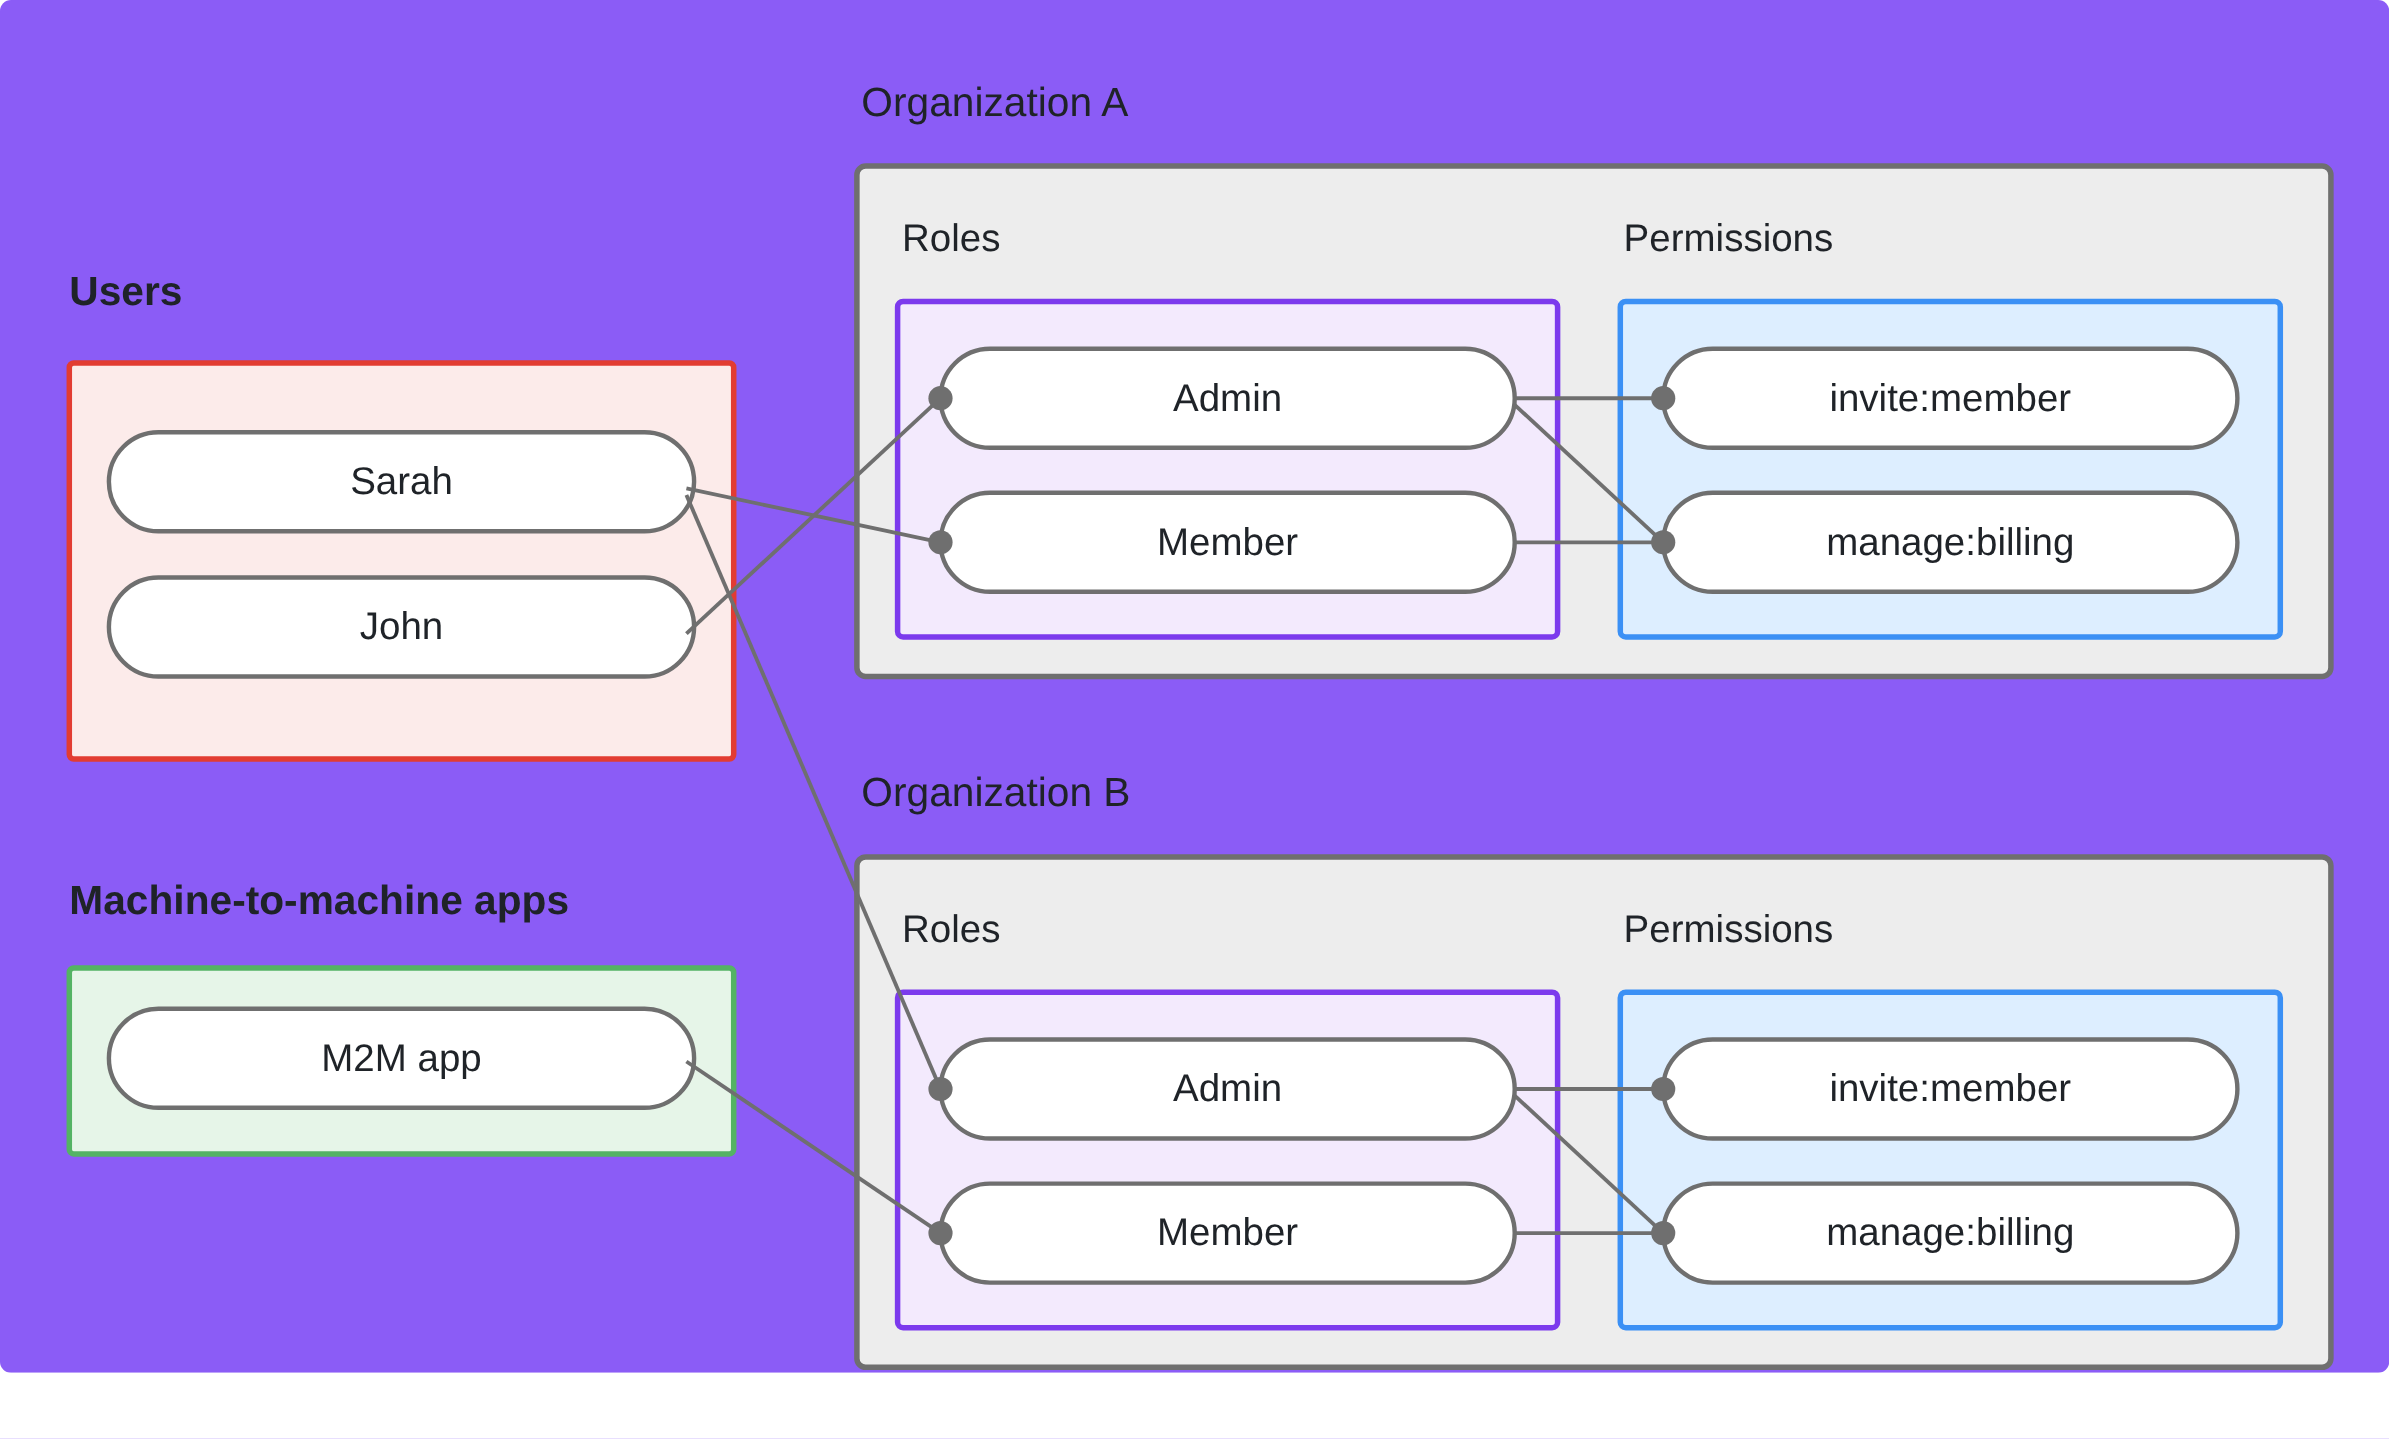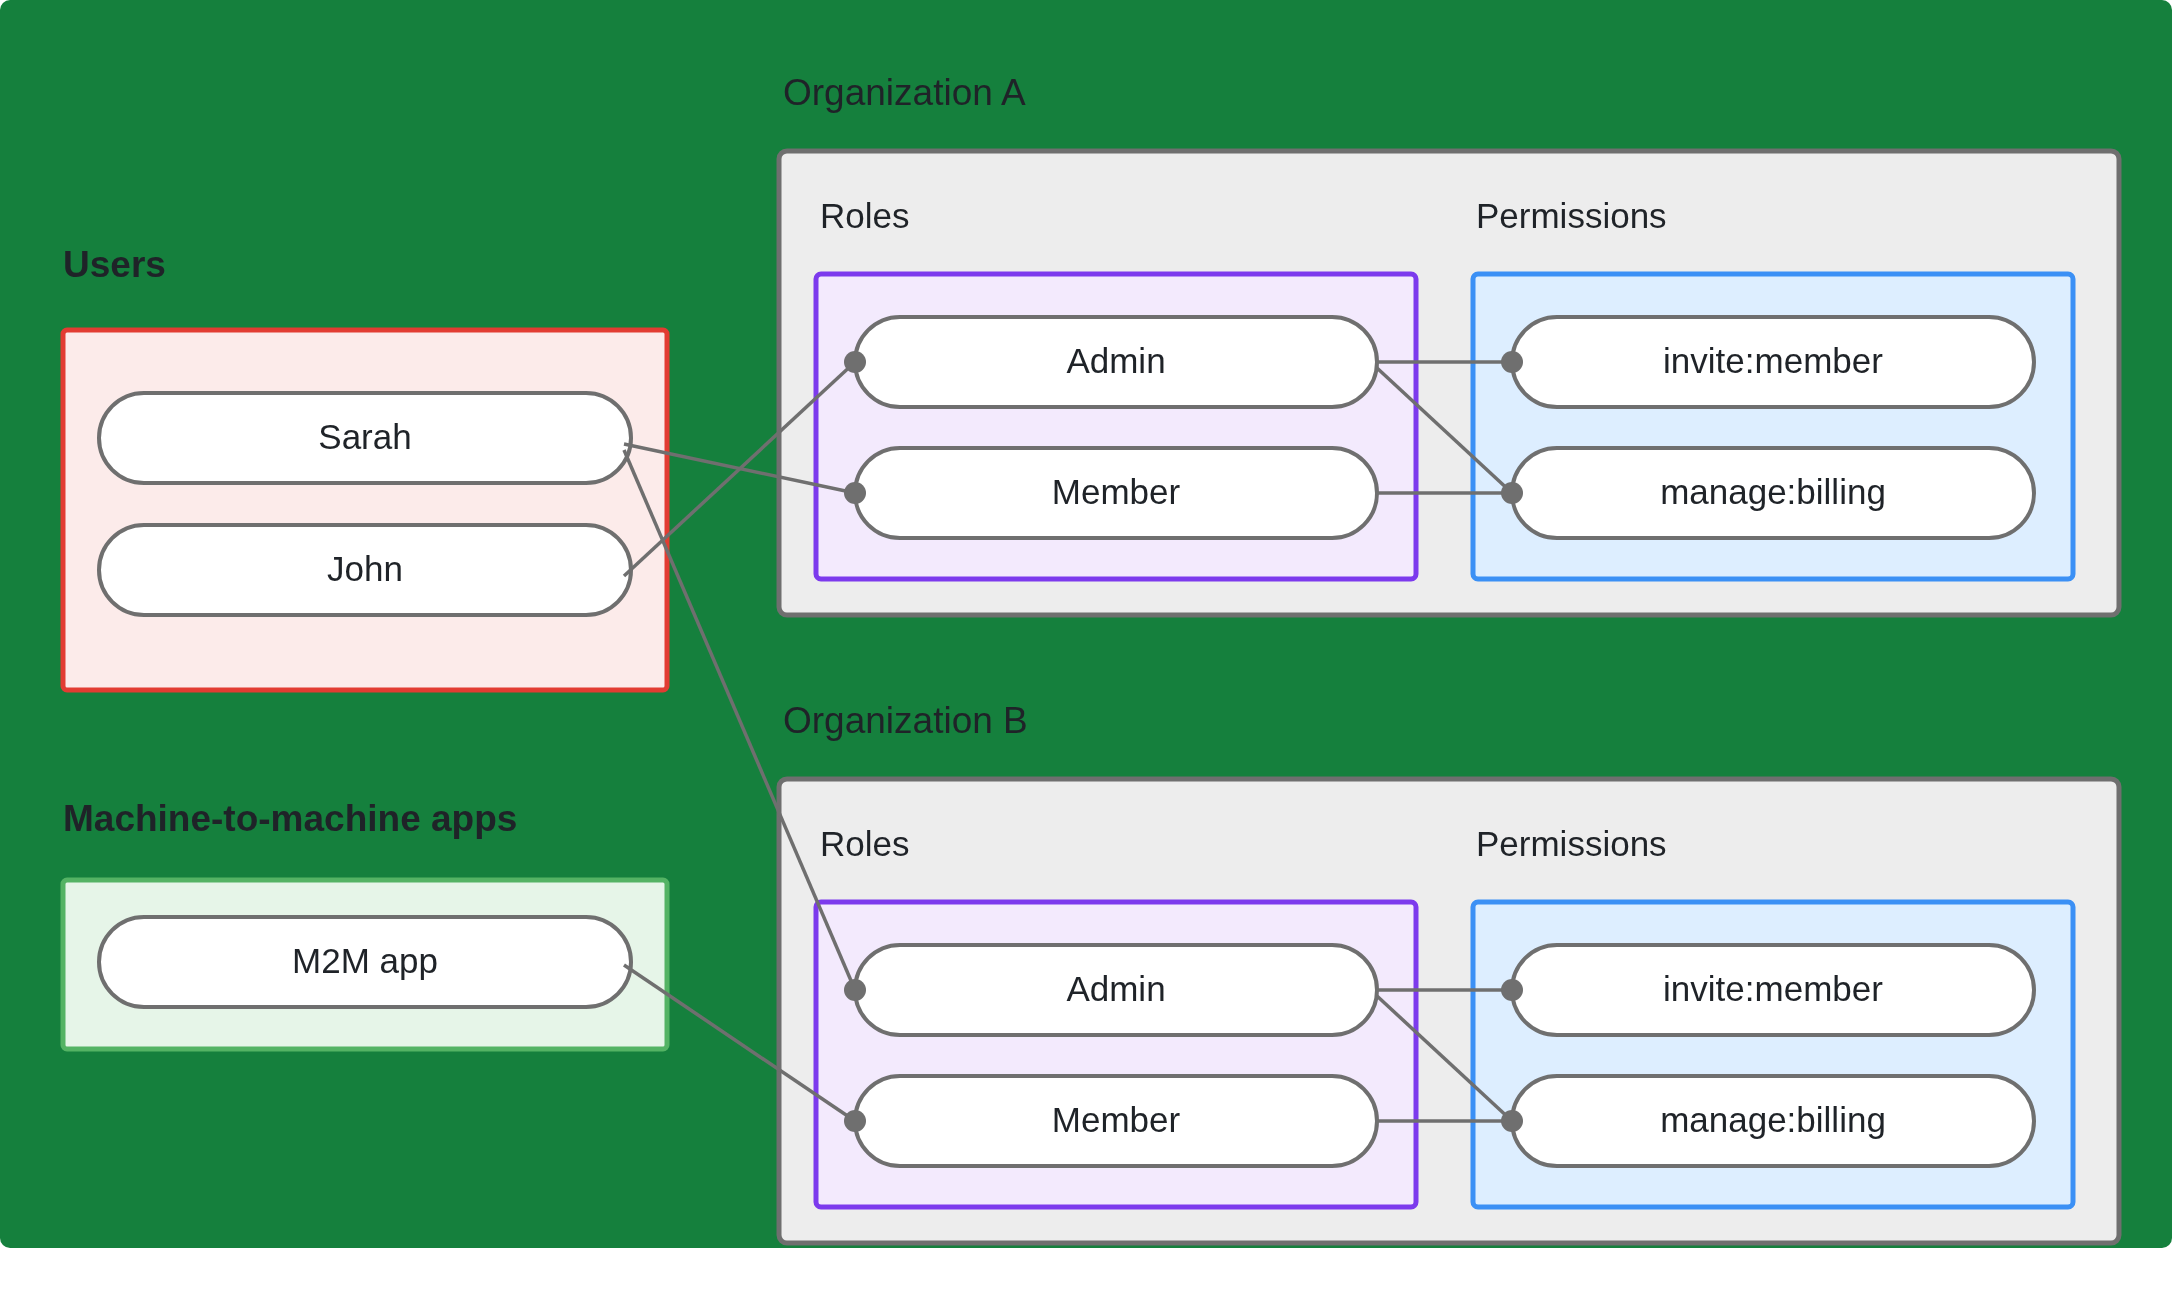--- a/index.html
+++ b/index.html
@@ -4,21 +4,21 @@
 <style>
   html, body {
     margin: 0;
     padding: 0;
     background: #ffffff;
   }
   #canvas {
     position: relative;
     width: 2172px;
     height: 1248px;
-    background: #15803d;
+    background: #8b5cf6;
     border-radius: 10px;
     overflow: hidden;
     font-family: "Liberation Sans", sans-serif;
     text-align: right;
   }
   svg.diagram {
     position: absolute;
     inset: 0;
     width: 2172px;
     height: 1308px;

